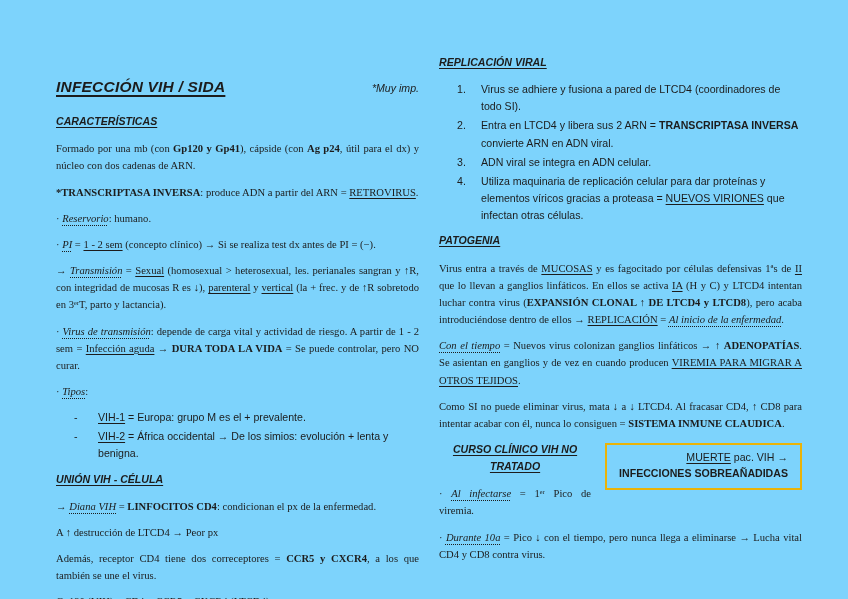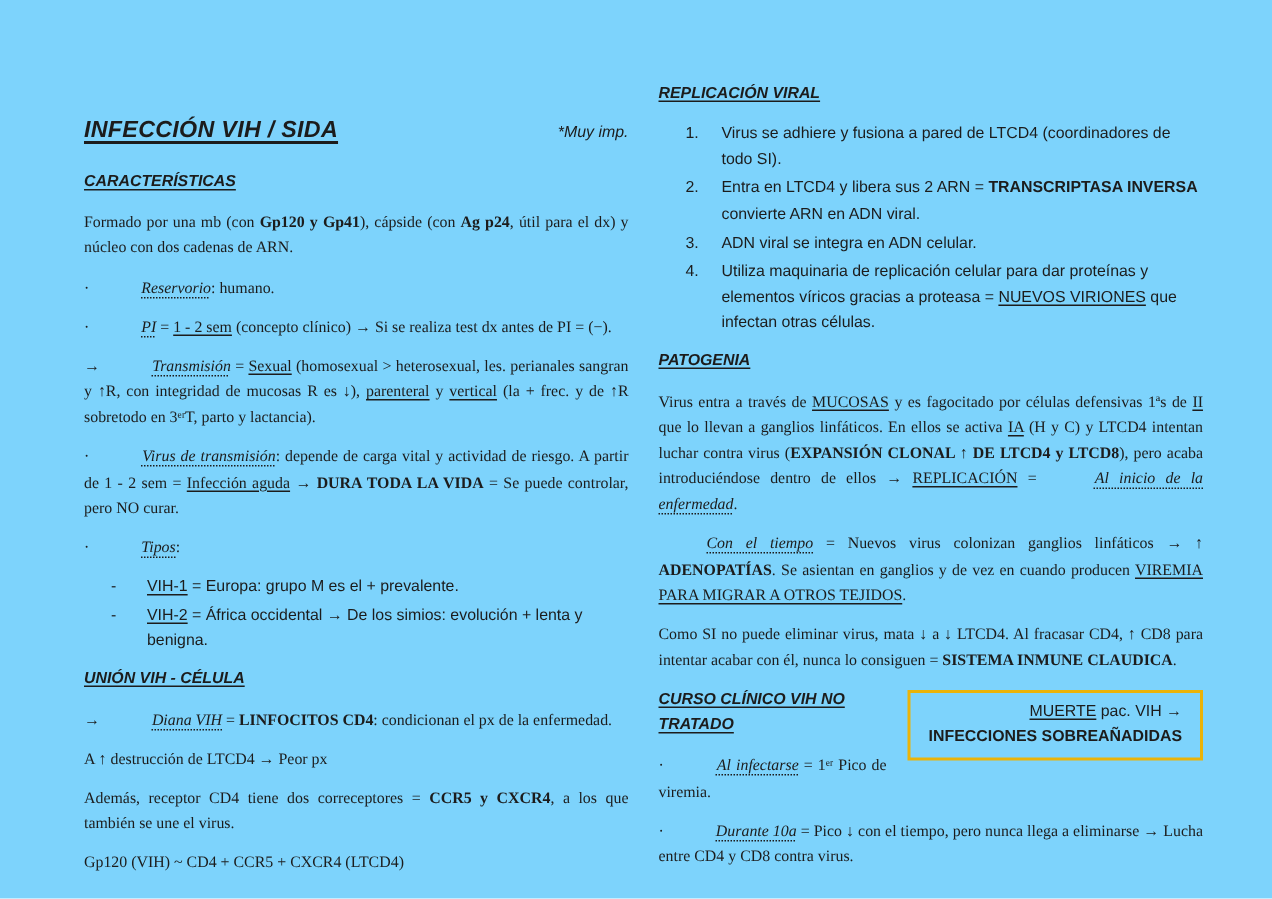--- a/index.html
+++ b/index.html
@@ -24,57 +24,58 @@
     letter-spacing: .2px;
   }
   .note { font-style: italic; margin-top: 26px; }
 
   .heading {
     font-weight: 700; font-style: italic;
     text-decoration: underline; text-underline-offset: 2px;
     margin: 8px 0 10px;
   }
   [data-bind-blocks] > .heading:first-child { margin-top: 0; }
-  .curso-left .heading { margin-top: 0; }
+  .curso-left .heading { margin-top: 0; text-align: center; }
 
   .para { margin: 0 0 9px; text-align: justify; font-family: Liberation Serif, serif; }
   .para.center { }
 
   .li { display: flex; margin: 0 0 2px 18px; }
   .li .marker { flex: none; width: 24px; }
   .li .content { flex: 1; }
 
   .curso-row { display: flex; gap: 14px; margin: 8px 0 0; align-items: flex-start; }
   .curso-left { flex: 1; }
   .muerte-box {
     flex: none;
     border: 2px solid #eab308;
     padding: 4px 12px 6px;
     text-align: right;
     margin-top: 2px;
   }
   .box-line { white-space: nowrap; line-height: 1.55; }
 
   .f-b { font-weight: 700; }
-  .f-i { font-style: italic; margin-left: 32px; }
+  .f-i { font-style: italic; }
   .f-u { text-decoration: underline; text-underline-offset: 2px; }
   .f-d { text-decoration: underline dotted; text-decoration-thickness: 1px; text-underline-offset: 2.5px; }
 </style>
 </head>
 <body>
 
 <div class="page">
   <div class="col">
     <div class="title-row">
       <span class="title" data-bind="header.title">INFECCIÓN VIH / SIDA</span>
       <span class="note" data-bind="header.note">*Muy imp.</span>
     </div>
     <div data-bind-blocks="left_column.blocks">
         <div class="heading"><span>CARACTERÍSTICAS</span></div>
         <p class="para"><span>Formado por una mb (con </span><span class="f-b">Gp120 y Gp41</span><span>), cápside (con </span><span class="f-b">Ag p24</span><span>, útil para el dx) y núcleo con dos cadenas de ARN.</span></p>
+        <p class="para"><span class="f-b">*TRANSCRIPTASA INVERSA</span><span>: produce ADN a partir del ARN = </span><span class="f-u">RETROVIRUS</span><span>.</span></p>
         <p class="para"><span>· </span><span class="f-i f-d">Reservorio</span><span>: humano.</span></p>
         <p class="para"><span>· </span><span class="f-i f-d">PI</span><span> = </span><span class="f-u">1 - 2 sem</span><span> (concepto clínico) → Si se realiza test dx antes de PI = (−).</span></p>
         <p class="para"><span>→ </span><span class="f-i f-d">Transmisión</span><span> = </span><span class="f-u">Sexual</span><span> (homosexual &gt; heterosexual, les. perianales sangran y ↑R, con integridad de mucosas R es ↓), </span><span class="f-u">parenteral</span><span> y </span><span class="f-u">vertical</span><span> (la + frec. y de ↑R sobretodo en 3ᵉʳT, parto y lactancia).</span></p>
         <p class="para"><span>· </span><span class="f-i f-d">Virus de transmisión</span><span>: depende de carga vital y actividad de riesgo. A partir de 1 - 2 sem = </span><span class="f-u">Infección aguda</span><span> → </span><span class="f-b">DURA TODA LA VIDA</span><span> = Se puede controlar, pero NO curar.</span></p>
         <p class="para"><span>· </span><span class="f-i f-d">Tipos</span><span>:</span></p>
         <div class="li">
           <span class="marker">-</span>
           <span class="content"><span class="f-u">VIH-1</span><span> = Europa: grupo M es el + prevalente.</span></span>
         </div>
         <div class="li">
@@ -119,16 +120,16 @@
           <div class="heading"><span>CURSO CLÍNICO VIH NO TRATADO</span></div>
           <p class="para"><span>· </span><span class="f-i f-d">Al infectarse</span><span> = 1ᵉʳ Pico de viremia.</span></p>
         </div>
       <div class="muerte-box">
         <div class="box-line"><span class="f-u">MUERTE</span><span> pac. VIH →</span></div>
         <div class="box-line"><span class="f-b">INFECCIONES SOBREAÑADIDAS</span></div>
       </div>
     </div>
 
     <div data-bind-blocks="right_column.blocks_bottom">
-        <p class="para"><span>· </span><span class="f-i f-d">Durante 10a</span><span> = Pico ↓ con el tiempo, pero nunca llega a eliminarse → Lucha entre CD4 y CD8 contra virus.</span></p>
+        <p class="para"><span>· </span><span class="f-i f-d">Durante 10a</span><span> = Pico ↓ con el tiempo, pero nunca llega a eliminarse → Lucha vital CD4 y CD8 contra virus.</span></p>
       </div>
   </div>
 </div>
 
 </body></html>

